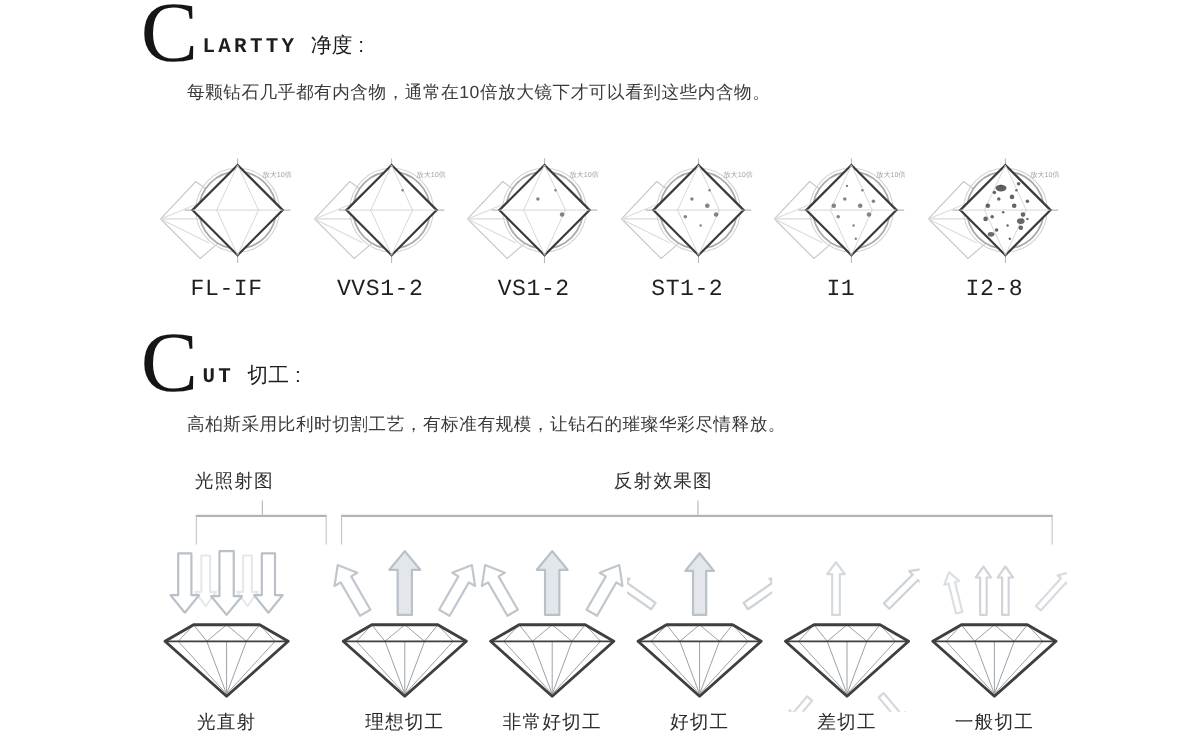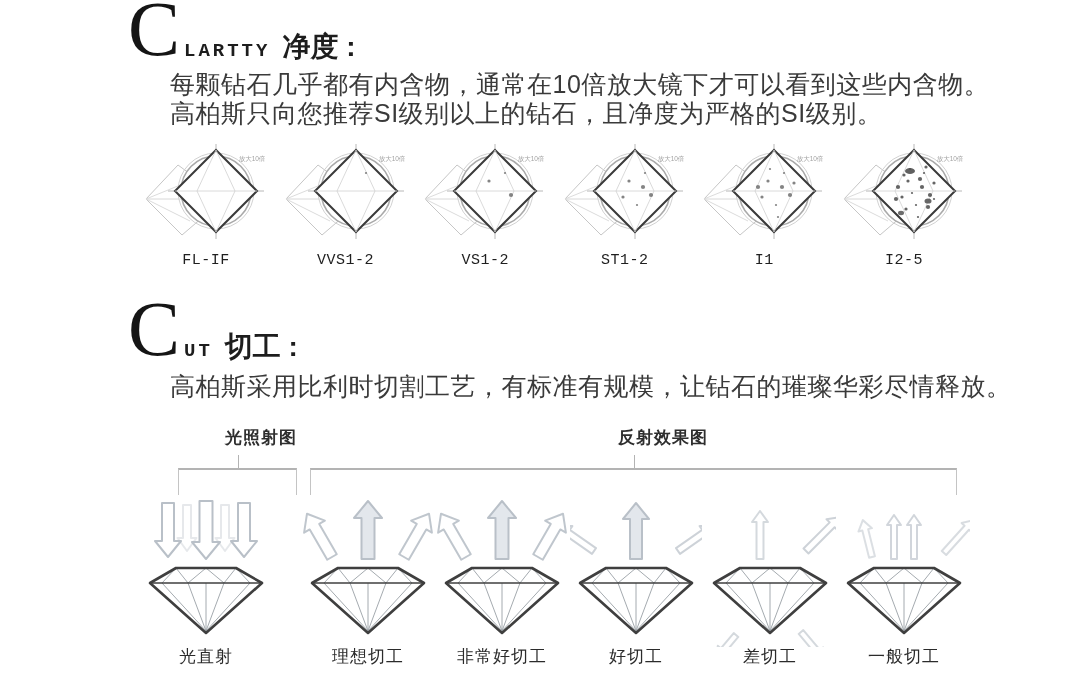--- a/index.html
+++ b/index.html
@@ -15,42 +15,42 @@
     font-size:78px;line-height:58px;font-weight:500;color:#151515;
   }
   .section-title{
     position:absolute;left:184px;white-space:nowrap;
   }
   .title-en{
     font-family:Liberation Mono, monospace;
     font-size:19px;letter-spacing:3px;color:#1d1d1d;font-weight:600;
   }
   .title-cn{
-    font-size:28px;font-weight:bold;color:#1d1d1d;margin-left:12px;
+    font-size:19px;font-weight:normal;color:#1d1d1d;margin-left:12px;
   }
   .para{
     position:absolute;left:170px;
-    font-size:25px;line-height:29px;color:#3a3a3a;letter-spacing:0.5px;
+    font-size:16px;line-height:29px;color:#3a3a3a;letter-spacing:0.5px;
     white-space:nowrap;
   }
   .diagram-row{
     position:absolute;left:140px;width:830px;
     display:flex;justify-content:space-between;
   }
   .cell{display:flex;flex-direction:column;align-items:center;width:132px;}
   .cell.first-cut{margin-right:28px;}
   .clarity-label{
     font-family:"Liberation Mono","DejaVu Sans Mono",monospace;
-    font-size:15px;color:#1f1f1f;margin-top:5px;letter-spacing:0.5px;
+    font-size:21px;color:#1f1f1f;margin-top:5px;letter-spacing:0.5px;
   }
   .cut-label{
     font-size:17px;color:#2b2b2b;margin-top:-2px;letter-spacing:1px;
   }
   .bracket-label{
-    position:absolute;font-size:17px;color:#2e2e2e;text-align:right;letter-spacing:1px;font-weight:bold;
+    position:absolute;font-size:17px;color:#2e2e2e;text-align:left;letter-spacing:1px;
   }
   .bracket{
     position:absolute;height:25px;
     border-top:2px solid #b3b3b3;
     border-left:1px solid #c4c4c4;
     border-right:1px solid #c4c4c4;
   }
   .bracket::before{
     content:"";position:absolute;left:50%;top:-15px;height:13px;
     border-left:1px solid #b3b3b3;
@@ -59,21 +59,20 @@
 </style>
 </head>
 <body>
 
 <div class="big-initial" style="top:0px;">C</div>
 <div class="section-title" style="top:28px;">
   <span class="title-en">LARTTY</span><span class="title-cn">净度 :</span>
 </div>
 <div class="para" style="top:70px;">
   <div>每颗钻石几乎都有内含物，通常在10倍放大镜下才可以看到这些内含物。</div>
-  <div>高柏斯只向您推荐SI级别以上的钻石，且净度为严格的SI级别。</div>
 </div>
 
 <div class="diagram-row" style="top:143px;" id="clarity-row">
     <div class="cell">
   <svg width="132" height="104" viewBox="0 0 132 104">
     <g stroke="#c6c6c6" fill="none" stroke-width="1">
       <polygon points="6,56 38,22 84,56 42,92"></polygon>
       <line x1="6" y1="56" x2="84" y2="56" stroke="#d8d8d8"></line>
       <line x1="6" y1="56" x2="55" y2="36" stroke="#dcdcdc"></line>
       <line x1="6" y1="56" x2="50" y2="78" stroke="#dcdcdc"></line>
@@ -271,21 +270,21 @@
         <circle cx="88" cy="24" r="1.6" fill="#4a4a4a" opacity="0.85"></circle>
         <circle cx="58" cy="56" r="2.1" fill="#4a4a4a" opacity="0.85"></circle>
         <circle cx="96" cy="56" r="1.1" fill="#4a4a4a" opacity="0.85"></circle>
         <circle cx="66" cy="32" r="1.6" fill="#4a4a4a" opacity="0.85"></circle>
         <circle cx="82" cy="36" r="2.1" fill="#4a4a4a" opacity="0.85"></circle>
         <ellipse cx="72" cy="28" rx="5" ry="3" fill="#4f4f4f" opacity="0.9"></ellipse>
              <ellipse cx="90" cy="58" rx="3.5" ry="2.6" fill="#565656" opacity="0.9"></ellipse>
              <ellipse cx="63" cy="70" rx="3" ry="2.2" fill="#5c5c5c" opacity="0.9"></ellipse>
     <text x="112" y="18" font-size="6.5" fill="#a3a3a3" text-anchor="middle" font-family="Liberation Sans, sans-serif">放大10倍</text>
   </svg>
-      <div class="clarity-label">I2-5</div>
+      <div class="clarity-label">I2-8</div>
     </div>
   </div>
 
 <div class="big-initial" style="top:300px;">C</div>
 <div class="section-title" style="top:328px;">
   <span class="title-en">UT</span><span class="title-cn">切工 :</span>
 </div>
 <div class="para" style="top:372px;text-align:center;">高柏斯采用比利时切割工艺，有标准有规模，让钻石的璀璨华彩尽情释放。</div>
 
 <div class="bracket-label" style="left:177px;top:426px;width:120px;">光照射图</div>

